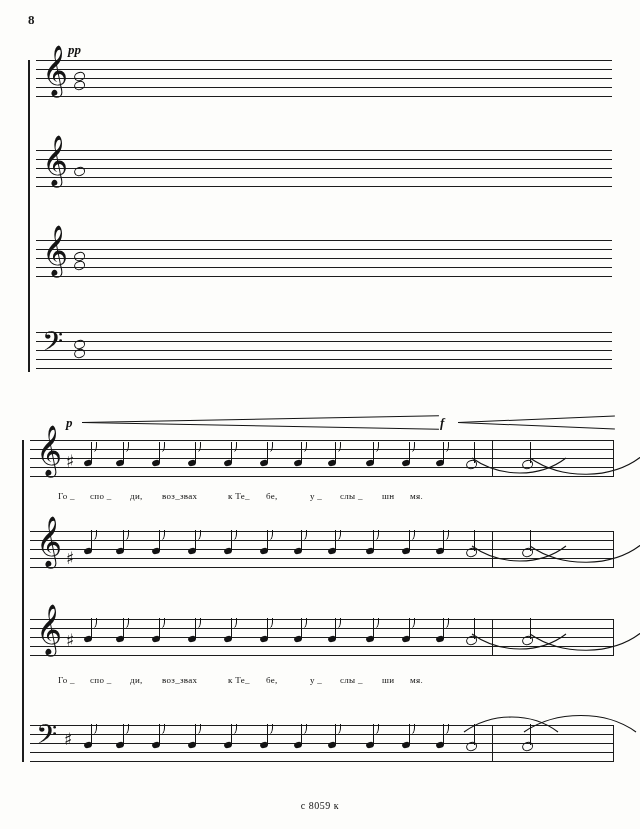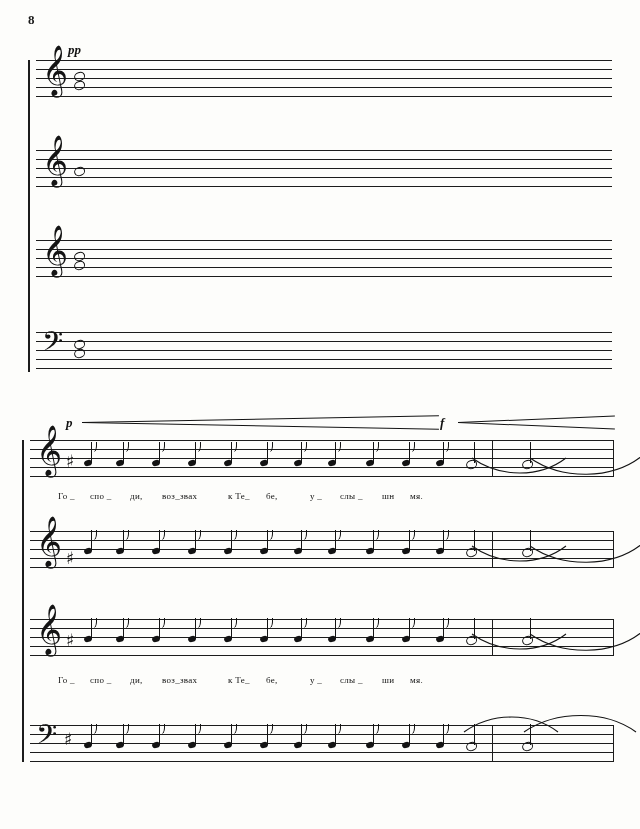--- a/index.html
+++ b/index.html
@@ -590,14 +590,15 @@
     <div class="lyric" style="left:130px; top:675px;">ди,</div>
     <div class="lyric" style="left:162px; top:675px;">воз_звах</div>
     <div class="lyric" style="left:228px; top:675px;">к Те_</div>
     <div class="lyric" style="left:266px; top:675px;">бе,</div>
     <div class="lyric" style="left:310px; top:675px;">у _</div>
     <div class="lyric" style="left:340px; top:675px;">слы _</div>
     <div class="lyric" style="left:382px; top:675px;">ши</div>
     <div class="lyric" style="left:410px; top:675px;">мя.</div>
   </div>
 
+  <div class="footer">с 8059 к</div>
 
 </div>
 
 </body></html>

